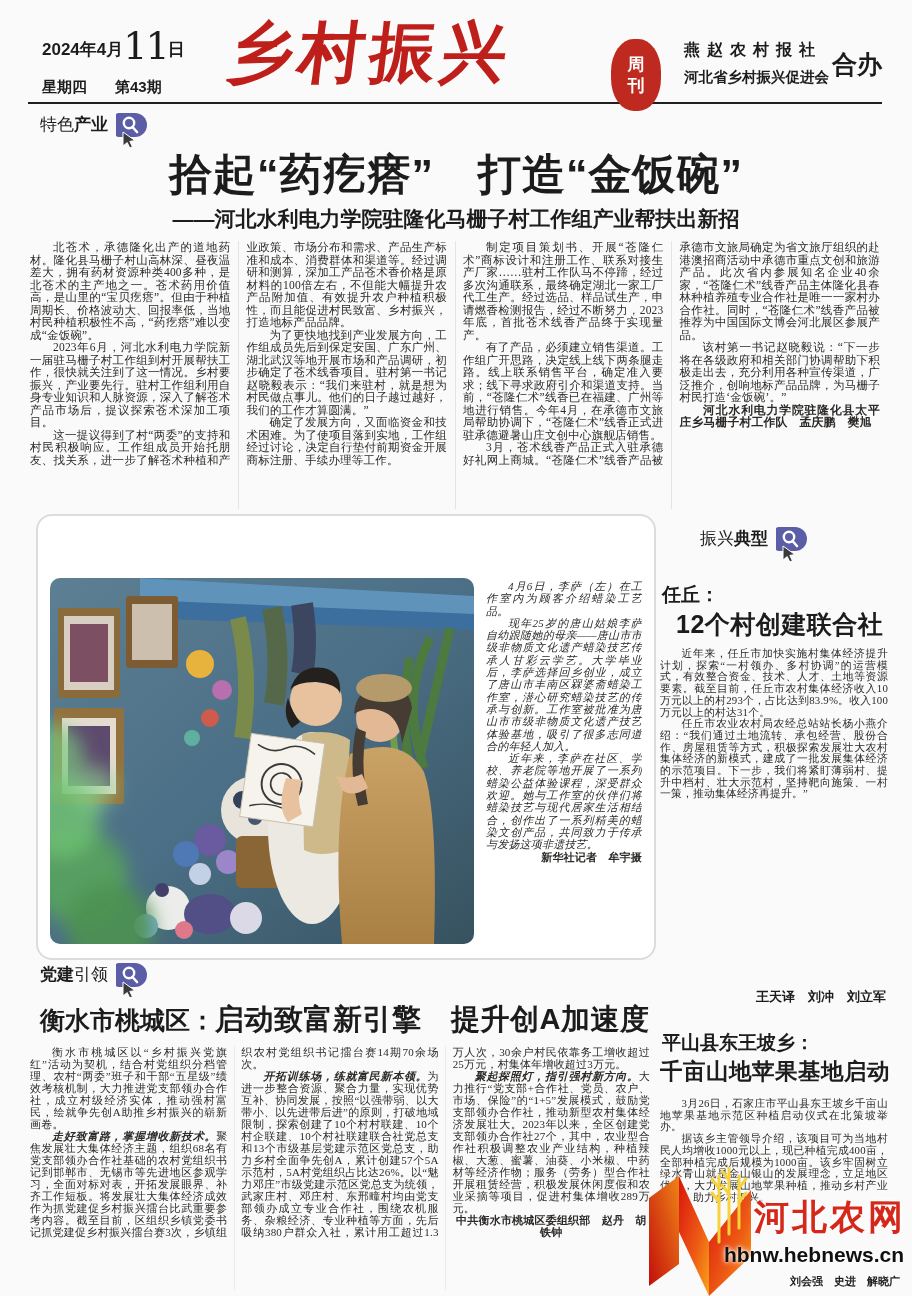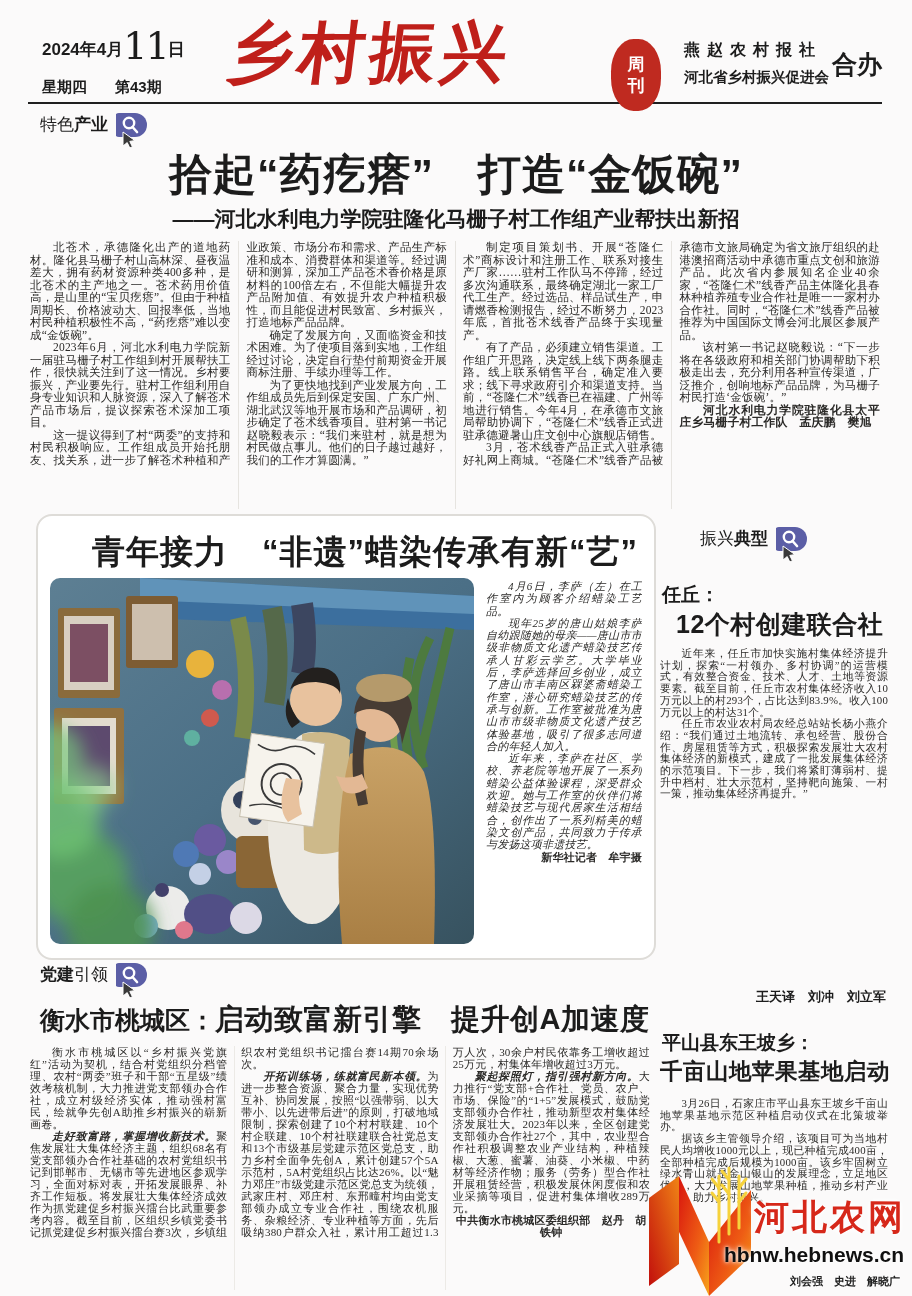--- a/index.html
+++ b/index.html
@@ -103,31 +103,30 @@
         <path d="M7 20 l0 14 4.2-3.4 2.6 5.4 2.6-1.3 -2.6-5.3 5.2-.8 z" fill="#3a3a3a" stroke="#fff" stroke-width="1"></path>
       </svg>
     </span>
   </div>
   <div class="headline1">拾起“药疙瘩”　打造“金饭碗”</div>
   <div class="subhead1">——河北水利电力学院驻隆化马栅子村工作组产业帮扶出新招</div>
   <div class="story1">
       <p class="para">北苍术，承德隆化出产的道地药材。隆化县马栅子村山高林深、昼夜温差大，拥有药材资源种类400多种，是北苍术的主产地之一。苍术药用价值高，是山里的“宝贝疙瘩”。但由于种植周期长、价格波动大、回报率低，当地村民种植积极性不高，“药疙瘩”难以变成“金饭碗”。</p>
       <p class="para">2023年6月，河北水利电力学院新一届驻马栅子村工作组到村开展帮扶工作，很快就关注到了这一情况。乡村要振兴，产业要先行。驻村工作组利用自身专业知识和人脉资源，深入了解苍术产品市场后，提议探索苍术深加工项目。</p>
       <p class="para">这一提议得到了村“两委”的支持和村民积极响应。工作组成员开始托朋友、找关系，进一步了解苍术种植和产业政策、市场分布和需求、产品生产标准和成本、消费群体和渠道等。经过调研和测算，深加工产品苍术香价格是原材料的100倍左右，不但能大幅提升农产品附加值、有效提升农户种植积极性，而且能促进村民致富、乡村振兴，打造地标产品品牌。</p>
+      <p class="para">为了更快地找到产业发展方向，工作组成员先后到保定安国、广东广州、湖北武汉等地开展市场和产品调研，初步确定了苍术线香项目。驻村第一书记赵晓毅表示：“我们来驻村，就是想为村民做点事儿。他们的日子越过越好，我们的工作才算圆满。”</p>
       <p class="para">确定了发展方向，又面临资金和技术困难。为了使项目落到实地，工作组经过讨论，决定自行垫付前期资金开展商标注册、手续办理等工作。</p>
-      <p class="para">为了更快地找到产业发展方向，工作组成员先后到保定安国、广东广州、湖北武汉等地开展市场和产品调研，初步确定了苍术线香项目。驻村第一书记赵晓毅表示：“我们来驻村，就是想为村民做点事儿。他们的日子越过越好，我们的工作才算圆满。”</p>
       <p class="para">制定项目策划书、开展“苍隆仁术”商标设计和注册工作、联系对接生产厂家……驻村工作队马不停蹄，经过多次沟通联系，最终确定湖北一家工厂代工生产。经过选品、样品试生产，申请燃香检测报告，经过不断努力，2023年底，首批苍术线香产品终于实现量产。</p>
       <p class="para">有了产品，必须建立销售渠道。工作组广开思路，决定线上线下两条腿走路。线上联系销售平台，确定准入要求；线下寻求政府引介和渠道支持。当前，“苍隆仁术”线香已在福建、广州等地进行销售。今年4月，在承德市文旅局帮助协调下，“苍隆仁术”线香正式进驻承德避暑山庄文创中心旗舰店销售。</p>
       <p class="para">3月，苍术线香产品正式入驻承德好礼网上商城。“苍隆仁术”线香产品被承德市文旅局确定为省文旅厅组织的赴港澳招商活动中承德市重点文创和旅游产品。此次省内参展知名企业40余家，“苍隆仁术”线香产品主体隆化县春林种植养殖专业合作社是唯一一家村办合作社。同时，“苍隆仁术”线香产品被推荐为中国国际文博会河北展区参展产品。</p>
       <p class="para">该村第一书记赵晓毅说：“下一步将在各级政府和相关部门协调帮助下积极走出去，充分利用各种宣传渠道，广泛推介，创响地标产品品牌，为马栅子村民打造‘金饭碗’。”</p>
       <p class="para bold">河北水利电力学院驻隆化县太平庄乡马栅子村工作队　孟庆鹏　樊旭</p>
     </div>
 
   <div class="batik-box">
-    <div class="batik-head">青年接力　“非遗”蜡染传承有新“艺”</div>
     <div class="batik-photo">
       <svg width="424" height="366" viewBox="0 0 424 366" preserveAspectRatio="none">
         <defs>
           <filter id="blur1" x="-40%" y="-40%" width="180%" height="180%">
               <feGaussianBlur stdDeviation="9"></feGaussianBlur>
             </filter>
           <linearGradient id="bgws" x1="0" y1="0" x2="1" y2="1">
             <stop offset="0" stop-color="#5d7f93"></stop>
               <stop offset=".5" stop-color="#4b6f86"></stop>
               <stop offset="1" stop-color="#37525f"></stop>

